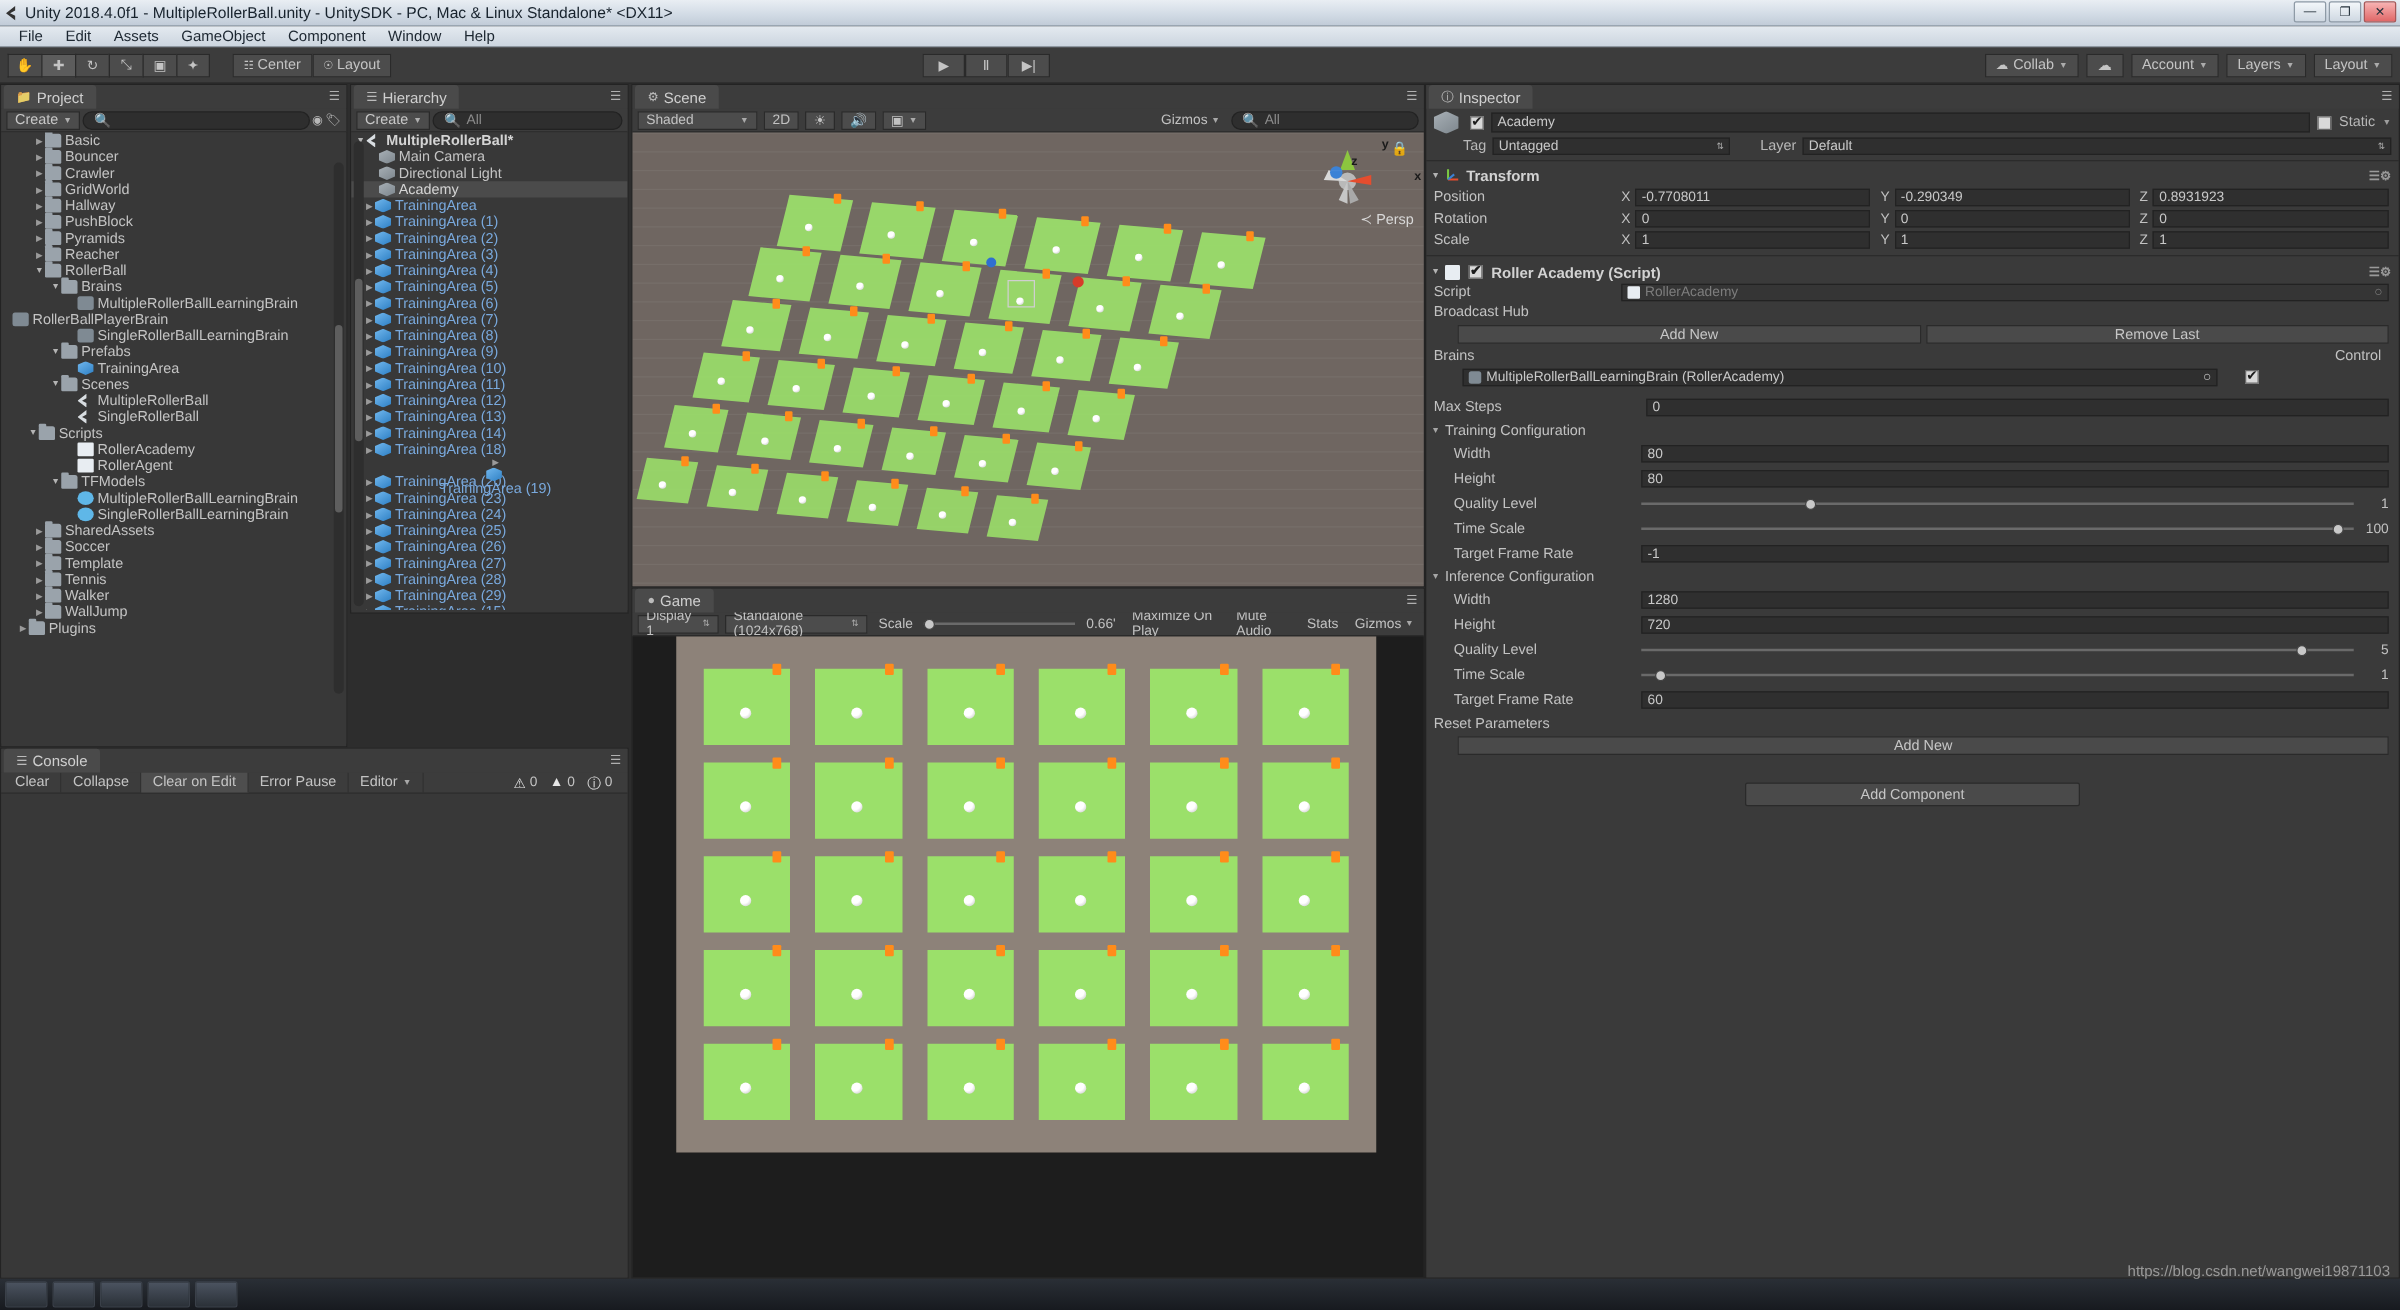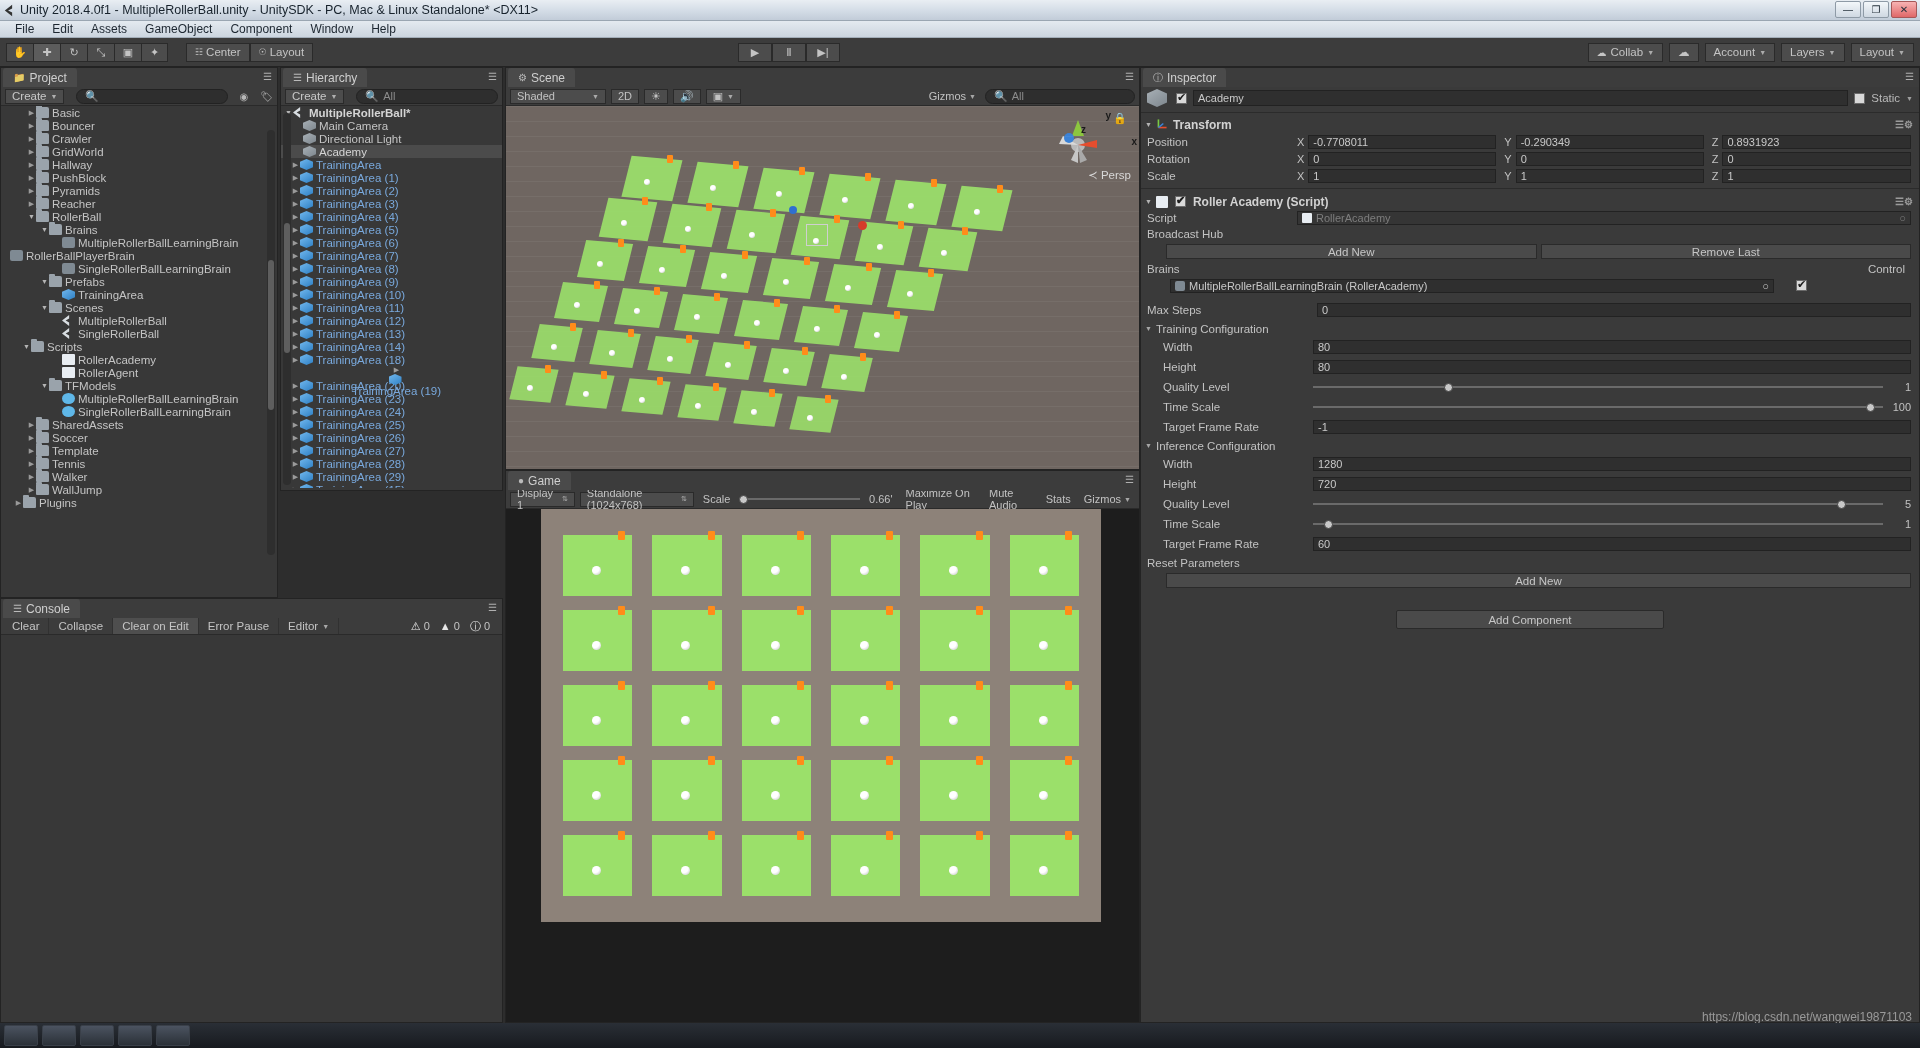--- a/index.html
+++ b/index.html
@@ -70,21 +70,21 @@
   .panel{ position:absolute; background:#383838; border:1px solid #232323; }
   .tabbar{ height:19px; background:#3c3c3c; position:relative; }
   .tab{
     position:absolute; top:0; height:19px; background:#4a4a4a;
     border-top-left-radius:3px; border-top-right-radius:3px;
     display:flex; align-items:center; padding:0 10px; gap:4px;
     color:#cfcfcf; font-size:12px; white-space:nowrap;
   }
   .tab .tico{ font-size:10px; opacity:.85; }
   .tabopts{ position:absolute; right:4px; top:3px; color:#b0b0b0; font-size:10px; letter-spacing:1px; }
-  .subbar{ height:19px; background:#3c3c3c; display:flex; align-items:center; padding:0 4px; gap:12px; border-bottom:1px solid #2a2a2a;}
+  .subbar{ height:19px; background:#3c3c3c; display:flex; align-items:center; padding:0 4px; gap:2px; border-bottom:1px solid #2a2a2a;}
   .crbtn{ background:#4c4c4c; border:1px solid #2a2a2a; height:15px; padding:0 6px; display:flex; align-items:center; gap:4px; font-size:11.5px; color:#c8c8c8; }
   .searchbox{
     flex:1; height:15px; background:#2e2e2e; border:1px solid #222; border-radius:8px;
     display:flex; align-items:center; padding:0 8px; gap:4px; color:#8c8c8c; font-size:11px;
   }
   .body{ background:#383838; overflow:hidden; position:relative; }
 
   
   .row{ height:13px; display:flex; align-items:center; white-space:nowrap; font-size:11.5px; color:#c4c4c4; }
   .row.sel{ background:#4b4b4b; }
@@ -949,20 +949,32 @@
 
     <div style="display:flex; align-items:center; height:22px; padding:0 6px; gap:6px;">
       <span class="ico ico-cube" style="width:20px;height:18px;"></span>
       <span class="chk"></span>
       <div class="field" style="flex:1; height:16px;">Academy</div>
       <span class="chk off"></span>
       <span style="font-size:11.5px;">Static</span>
       <span class="caret">▼</span>
     </div>
 
+    <div style="display:flex; align-items:center; height:16px; padding:0 6px; gap:5px;">
+      <span style="font-size:11.5px;width:42px;text-align:right;">Tag</span>
+      <div class="field" style="width:190px;">
+        <span>Untagged</span>
+          <span class="caret" style="margin-left:auto;">⇅</span>
+      </div>
+      <span style="font-size:11.5px;width:48px;text-align:right;">Layer</span>
+      <div class="field" style="flex:1;">
+        <span>Default</span>
+          <span class="caret" style="margin-left:auto;">⇅</span>
+      </div>
+    </div>
 
     <div class="sep" style="margin:3px 0;"></div>
 
     <div class="hdr">
       <span class="caret">▼</span>
       <span>
         <svg width="13" height="13" viewBox="0 0 16 16">
           <line x1="3" y1="13" x2="3" y2="3" stroke="#7ac943" stroke-width="2"></line>
           <line x1="3" y1="13" x2="13" y2="13" stroke="#e54d2e" stroke-width="2"></line>
           <line x1="3" y1="13" x2="9" y2="8" stroke="#3b82d6" stroke-width="2"></line>

